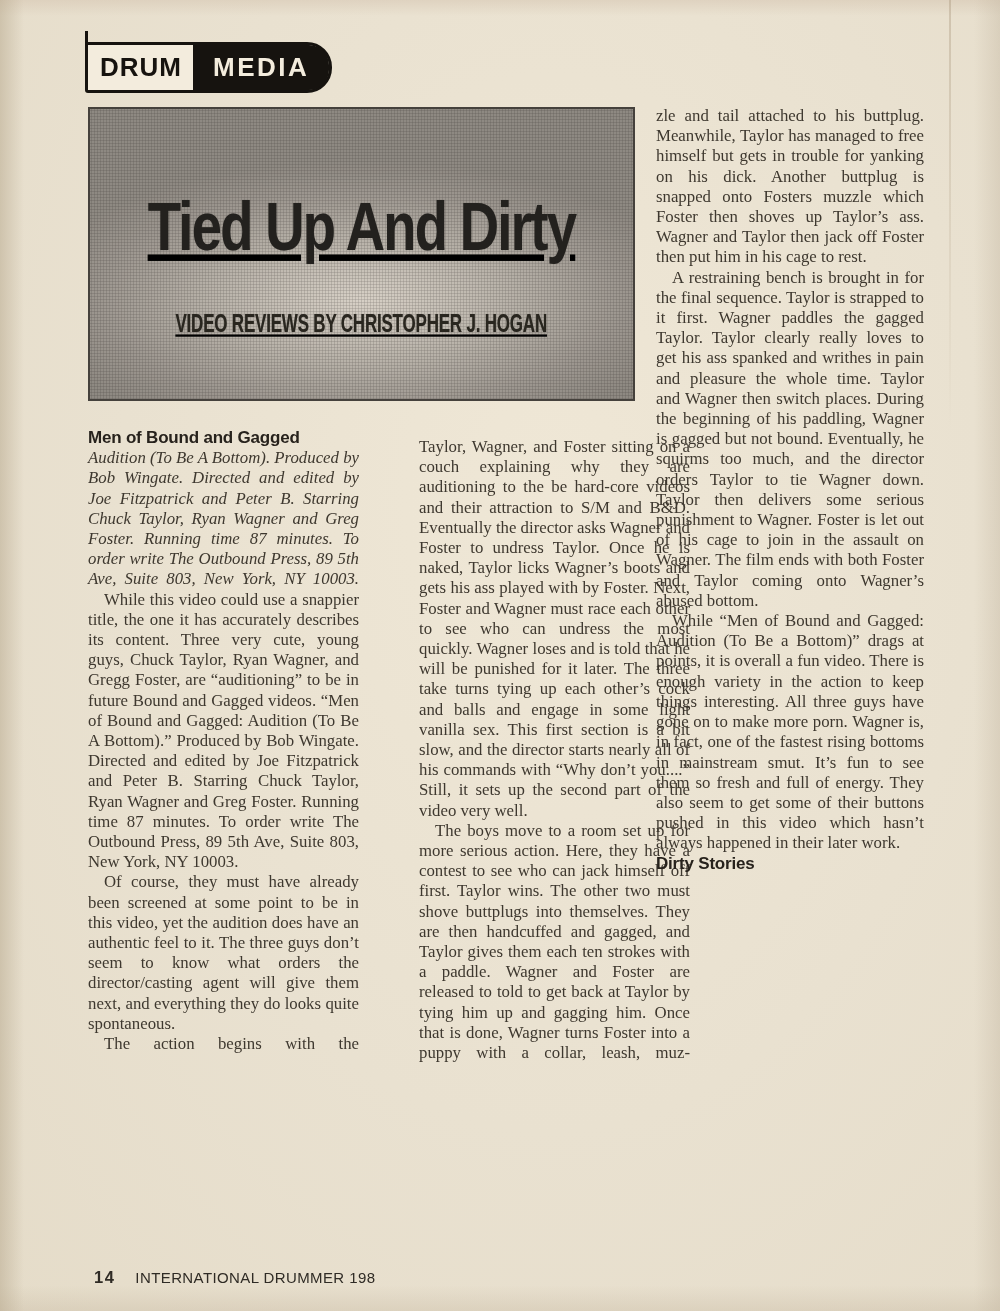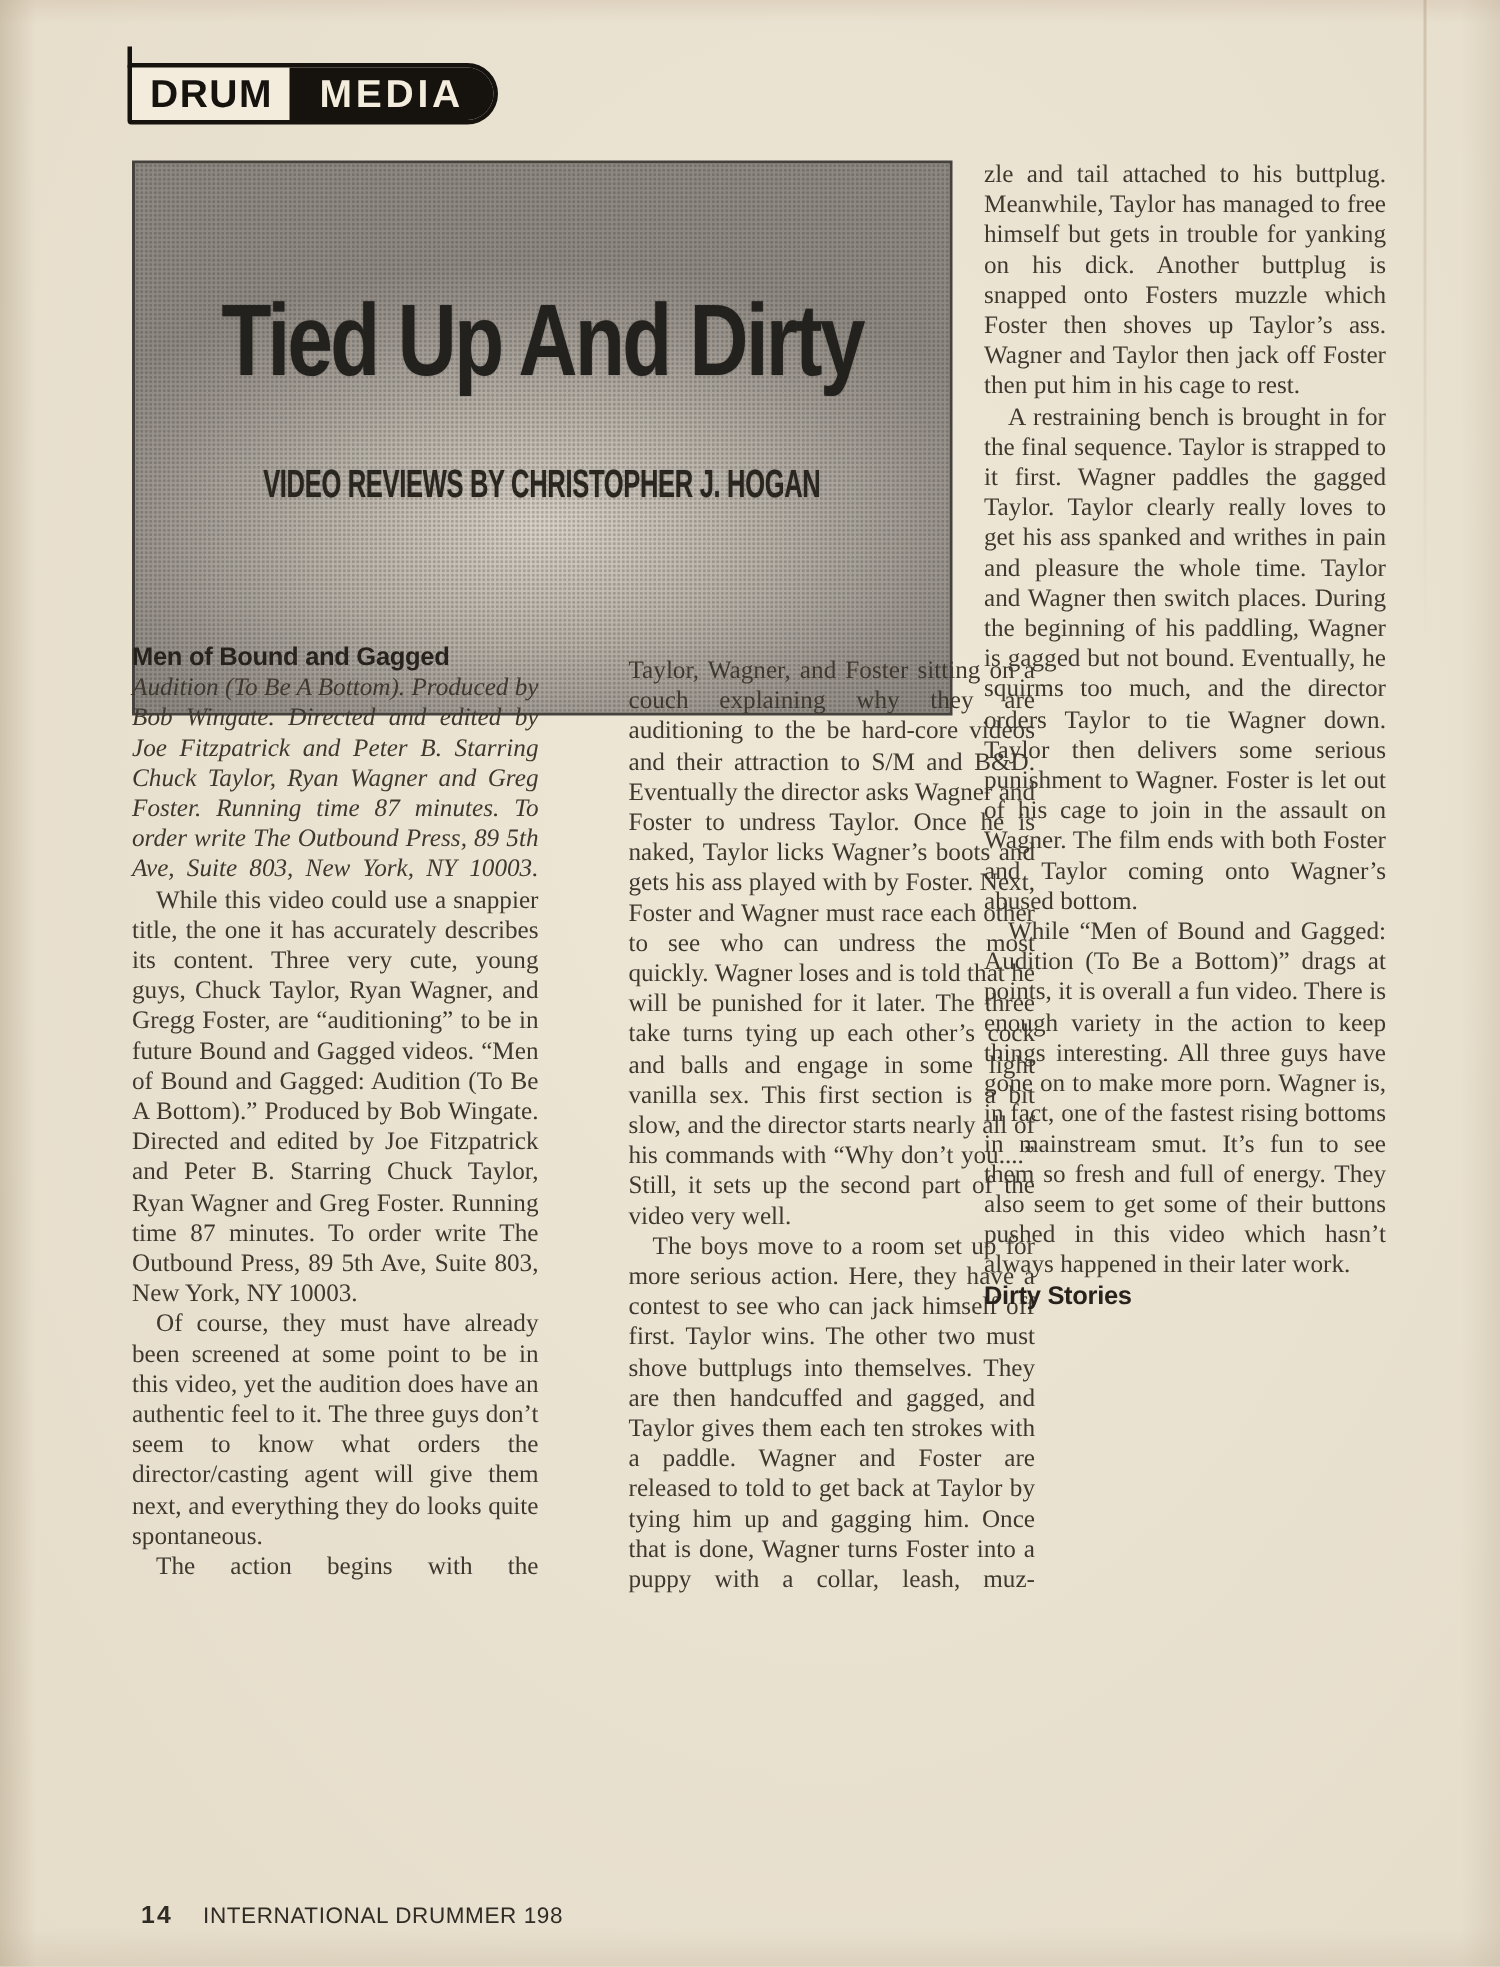--- a/index.html
+++ b/index.html
@@ -18,21 +18,21 @@
       linear-gradient(180deg, rgba(214,198,178,.55) 0px, rgba(214,198,178,0) 16px),
       linear-gradient(0deg, rgba(205,192,170,.45) 0px, rgba(205,192,170,0) 26px),
       radial-gradient(ellipse at 55% 38%, #efe7d6 0%, #e9e1d0 55%, #e5dcc9 100%);
   }
   .crease{
     position:absolute;left:949px;top:0;width:2px;height:430px;
     background:linear-gradient(180deg, rgba(160,140,112,.35), rgba(160,140,112,0));
   }
   
   .logo{
-    position:absolute;left:85px;top:42px;height:41px;
+    position:absolute;left:85px;top:42px;height:51px;
     display:inline-flex;align-items:stretch;
     border:3px solid #16130f;border-radius:3px 25px 25px 3px;
     background:#f3ecdd;box-sizing:border-box;
   }
   .logo::before{
     content:"";position:absolute;left:-3px;top:-14px;width:3px;height:14px;background:#16130f;
   }
   .logo-drum{
     display:flex;align-items:center;
     padding:0 11px 0 12px;
@@ -41,25 +41,25 @@
   }
   .logo-media{
     display:flex;align-items:center;
     background:#16130f;color:#f3ecdd;
     padding:0 20px 0 20px;border-radius:0 20px 20px 0;
     font-family:"Liberation Sans", sans-serif;font-weight:700;font-size:26px;
     letter-spacing:2.5px;
   }
   
   .title-box{
-    position:absolute;left:88px;top:107px;width:547px;height:370px;
+    position:absolute;left:88px;top:107px;width:547px;height:294px;
     box-sizing:border-box;border:2px solid #45413c;
     background:radial-gradient(ellipse 62% 48% at 50% 66%, #d7d0c6 0%, #b7b1a8 45%, #9c968f 78%, #8e8982 100%);
     overflow:hidden;
-    display:flex;flex-direction:column;align-items:center;
+    display:flex;flex-direction:column;align-items:center;text-decoration:underline;
   }
   .title-box::before{
     content:"";position:absolute;inset:0;
     background-image:radial-gradient(rgba(28,25,22,.22) 0.8px, rgba(28,25,22,0) 1.3px);
     background-size:3px 3px;
   }
   .art-title{
     position:relative;margin-top:86px;
     font-family:"Liberation Sans", sans-serif;font-weight:700;
     font-size:64px;line-height:64px;letter-spacing:-2px;

